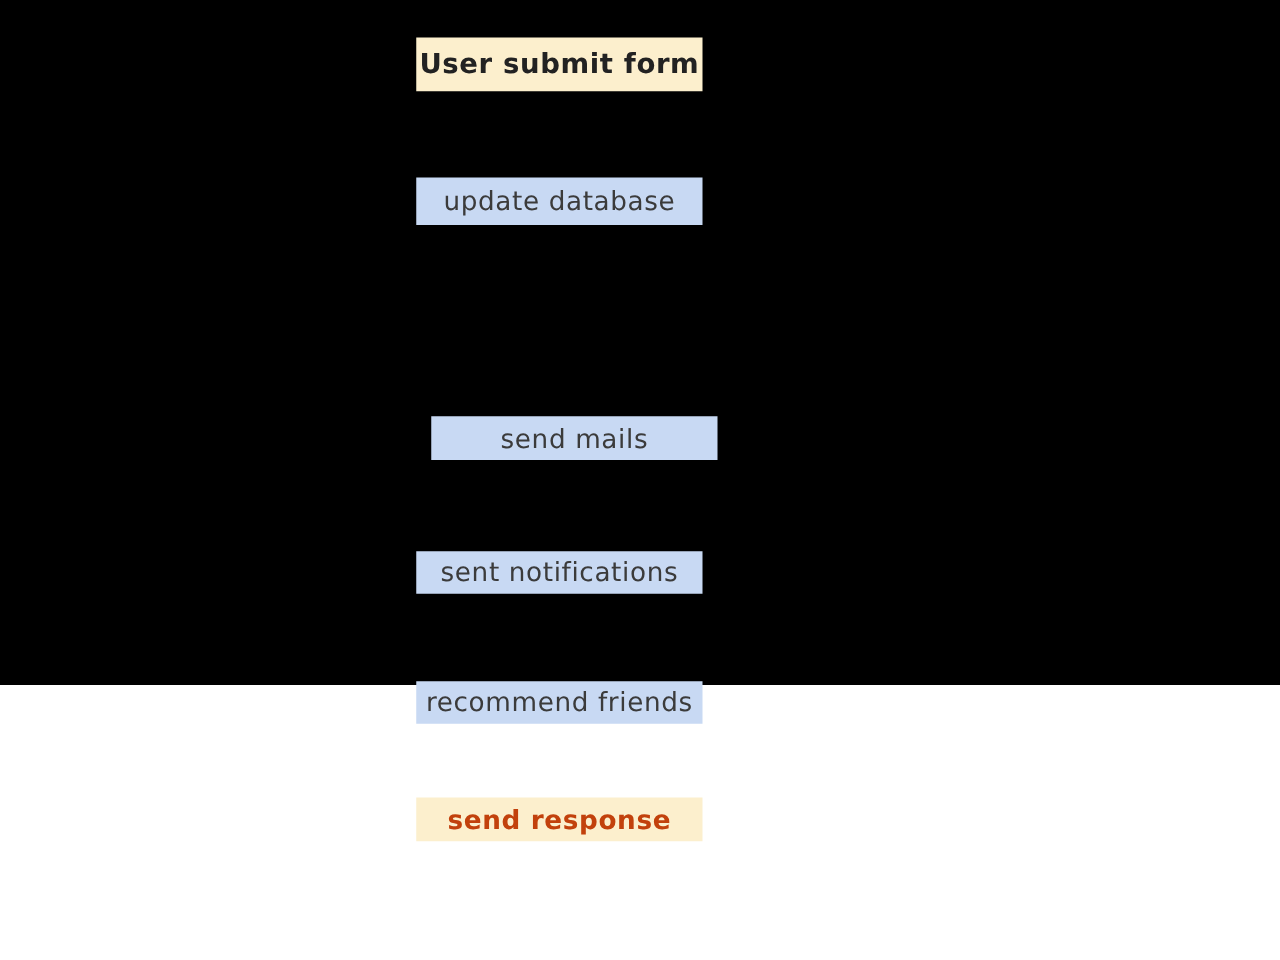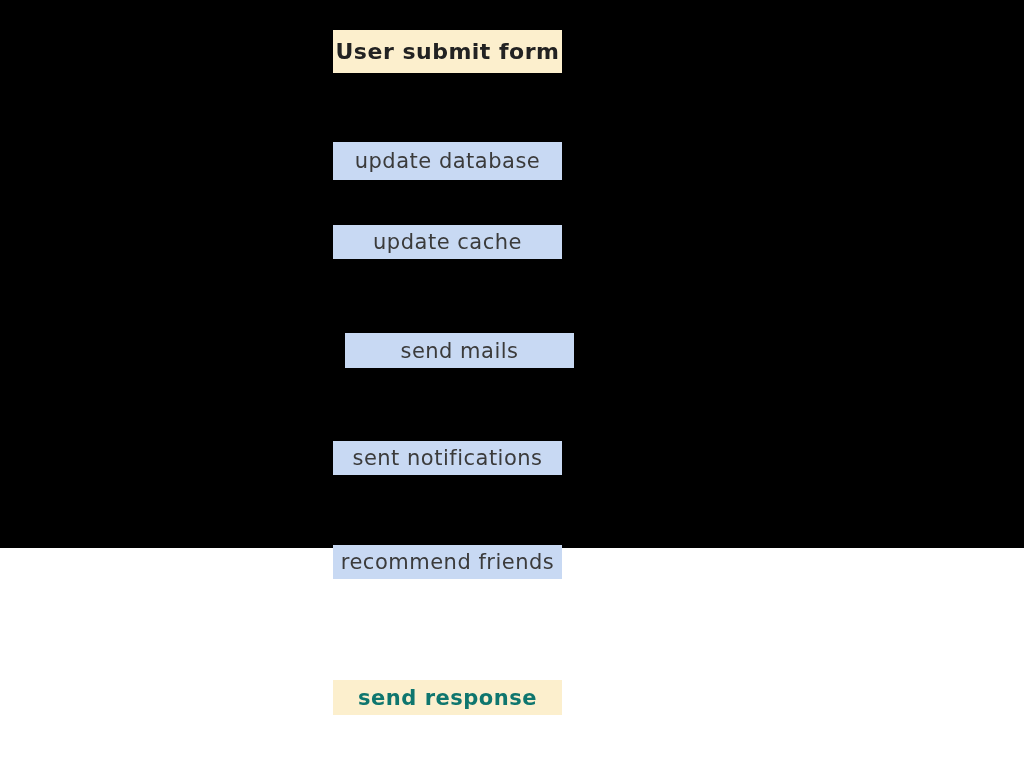--- a/index.html
+++ b/index.html
@@ -31,26 +31,25 @@
     color: #3b3b3b;
     white-space: nowrap;
   }
   
   .n1 { top: 30px;  height: 43px; font-size: 22px; font-weight: 600; color: #222222; }
   .n2 { top: 142px; height: 38px; }
   .n3 { top: 225px; height: 34px; }
   .n4 { top: 333px; height: 35px; margin-left: 12px; }
   .n5 { top: 441px; height: 34px; }
   .n6 { top: 545px; height: 34px; }
-  .n7 { top: 680px; height: 35px; font-weight: 700; color: #0f766e; }
+  .n7 { top: 638px; height: 35px; font-weight: 700; color: #c2410c; }
 </style>
 </head>
 <body>
 
 <div class="canvas" style="background: rgb(0, 0, 0);">
   <div class="node n1" style="background: rgb(252, 239, 205);">User submit form</div>
   <div class="node n2" style="background: rgb(200, 217, 243);">update database</div>
-  <div class="node n3" style="background: rgb(200, 217, 243);">update cache</div>
   <div class="node n4" style="background: rgb(200, 217, 243);">send mails</div>
   <div class="node n5" style="background: rgb(200, 217, 243);">sent notifications</div>
   <div class="node n6" style="background: rgb(200, 217, 243);">recommend friends</div>
   <div class="node n7" style="background: rgb(252, 239, 205);">send response</div>
 </div>
 
 </body></html>

